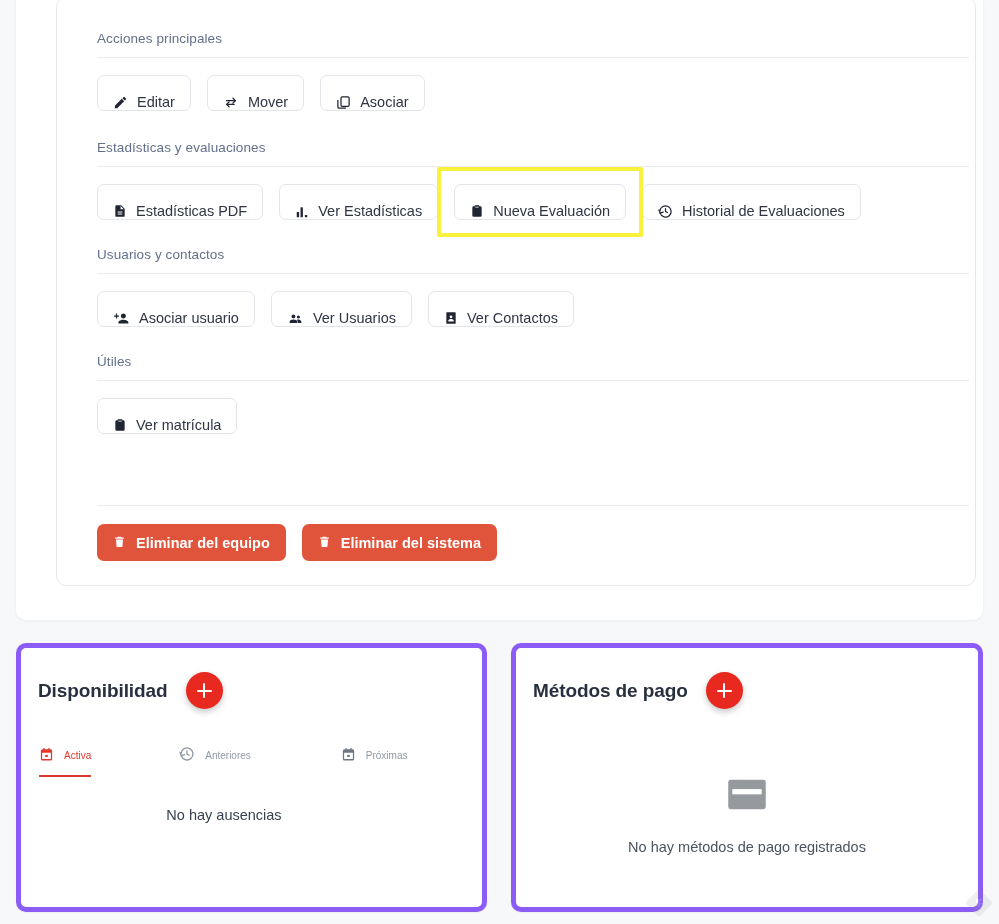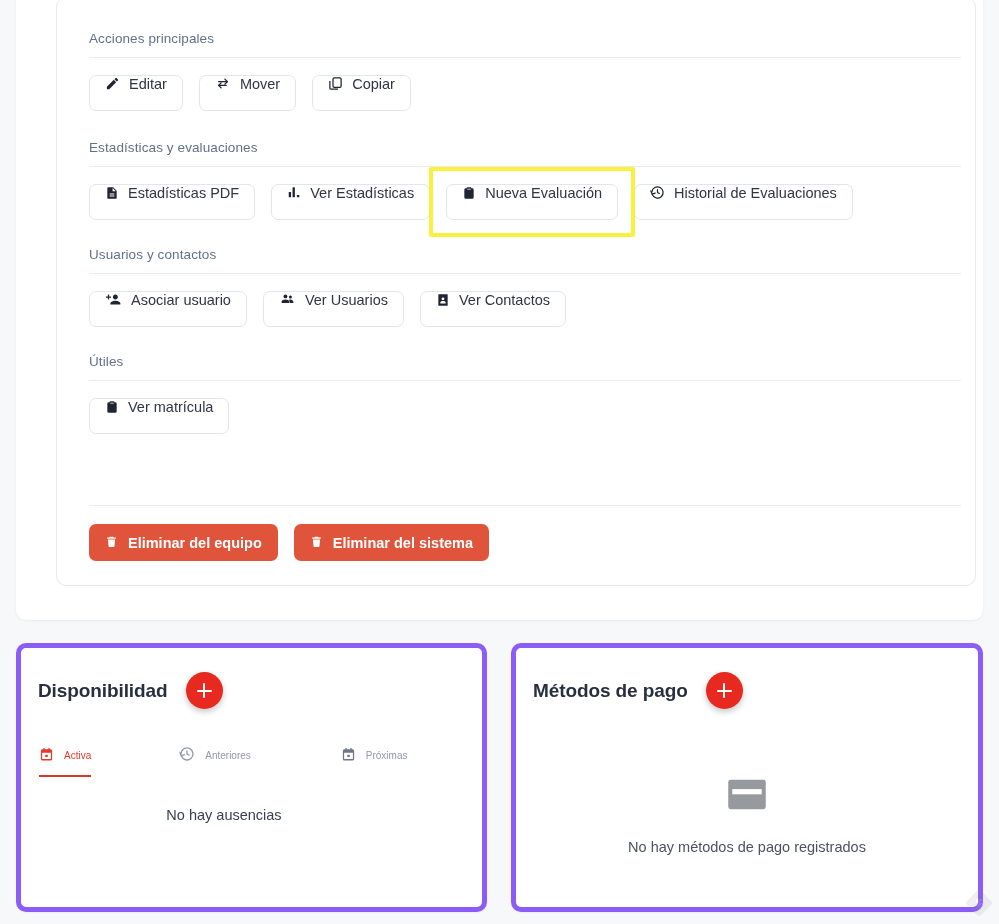--- a/index.html
+++ b/index.html
@@ -34,21 +34,21 @@
     top: 7px;
     width: 920px;
     height: 589px;
     background: #ffffff;
     border: 1px solid #e6e8ec;
     border-radius: 10px;
   }
 
   .sections {
     position: absolute;
-    left: 32px;
+    left: 40px;
     top: 33px;
     width: 872px;
   }
 
   
   .section { margin-bottom: 0; }
 
   .section-label {
     font-size: 13.5px;
     color: #62708a;
@@ -65,21 +65,21 @@
   .btn-row {
     display: flex;
     align-items: center;
     gap: 16px;
     padding-top: 17px;
   }
 
   
   .btn {
     display: inline-flex;
-    align-items: flex-start;
+    align-items: flex-end;
     gap: 9px;
     height: 36px;
     padding: 0 15px;
     background: #ffffff;
     border: 1px solid #e2e5ea;
     border-radius: 7px;
     font-size: 14.5px;
     color: #2f3542;
     cursor: pointer;
     white-space: nowrap;
@@ -278,21 +278,21 @@
             <span>Mover</span>
           </button>
 
           <button class="btn">
             <span>
               <svg width="15" height="15" viewBox="0 0 24 24" fill="none" stroke="#1f2533" stroke-width="2">
                 <rect x="8" y="3" width="13" height="15" rx="2"></rect>
                 <path d="M16 21H5a2 2 0 0 1-2-2V8"></path>
               </svg>
             </span>
-            <span>Copiar</span>
+            <span>Asociar</span>
           </button>
         </div>
       </div>
 
       <div class="sp-1"></div>
 
       <div class="section">
         <div class="section-label">Estadísticas y evaluaciones</div>
         <div class="section-divider"></div>
         <div class="btn-row">

